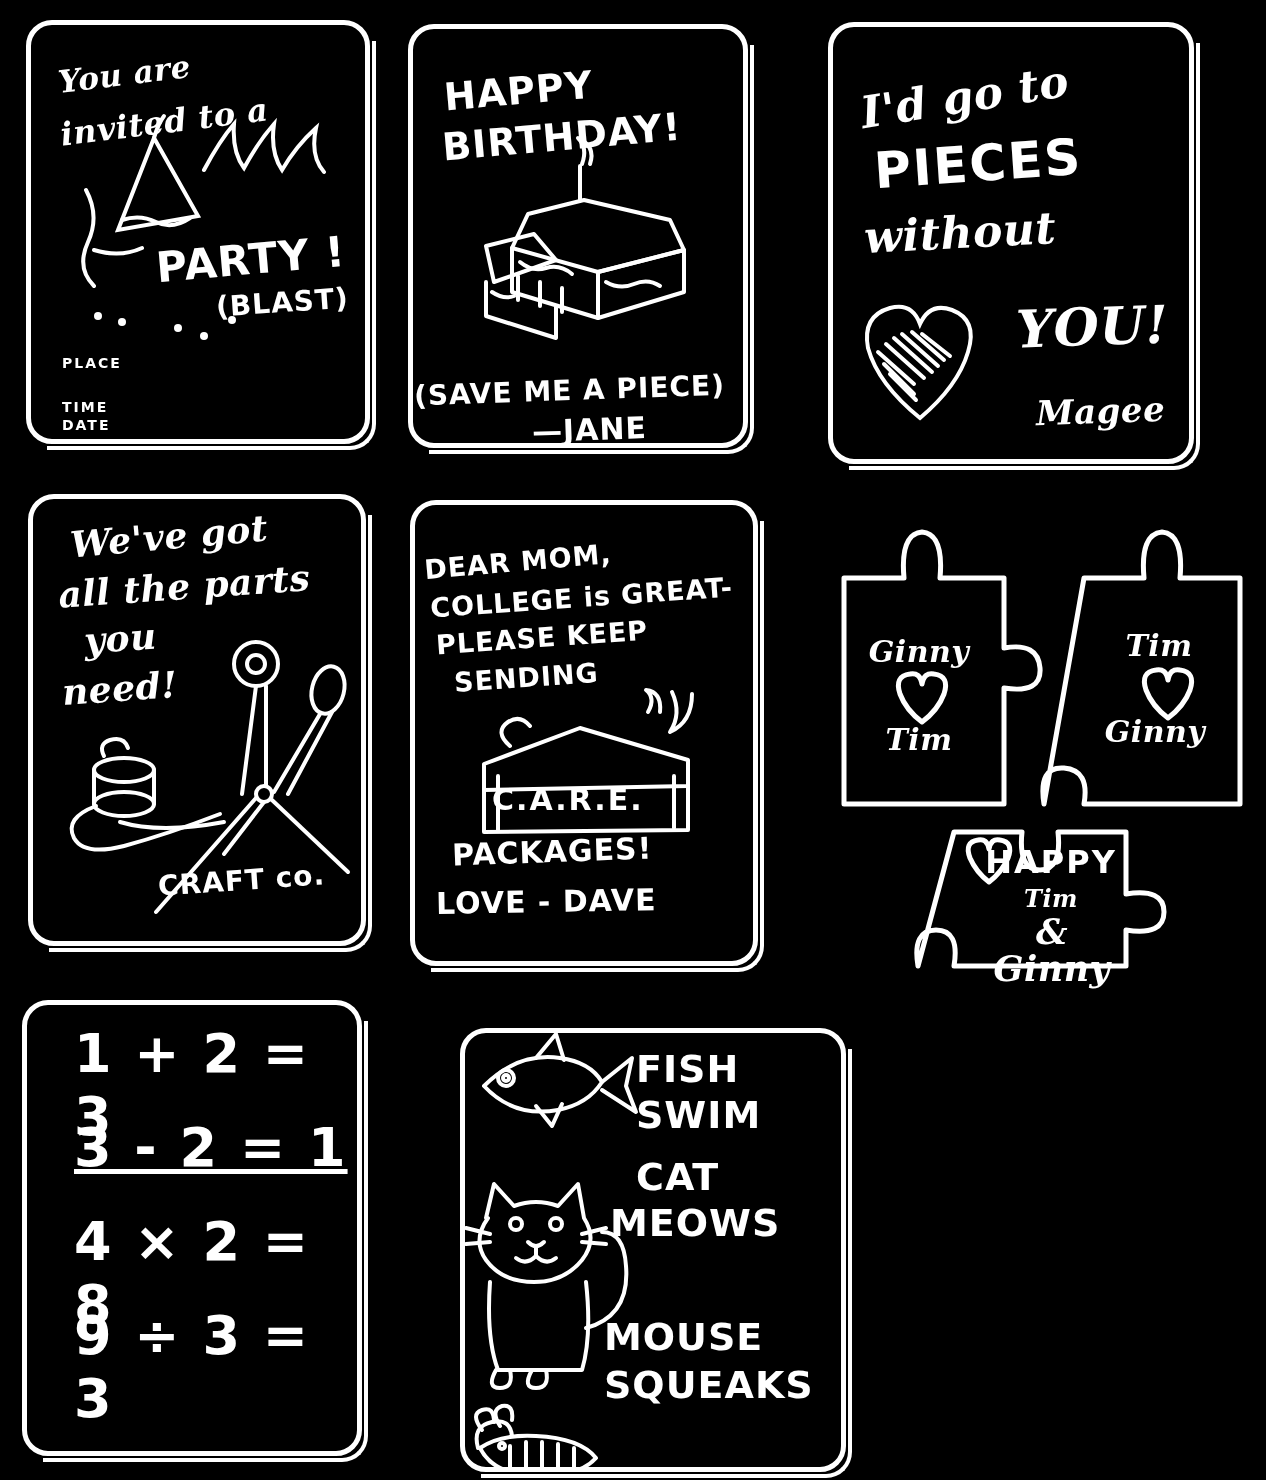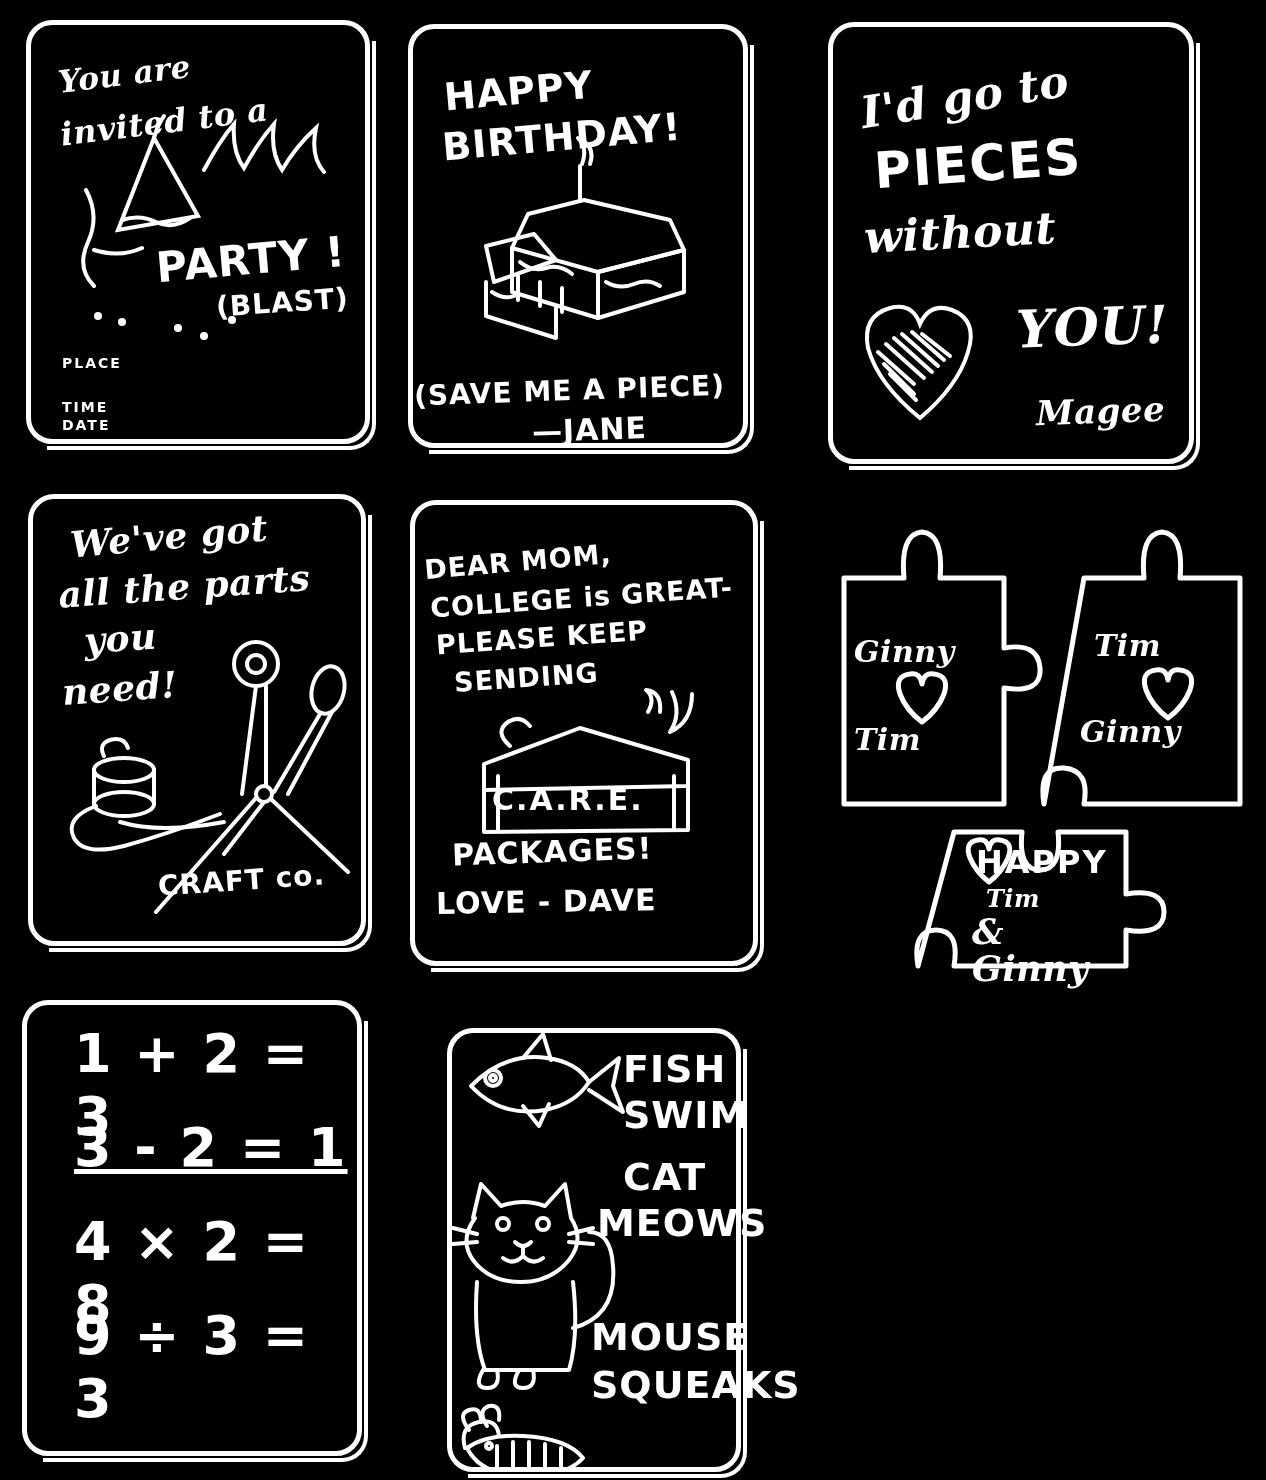--- a/index.html
+++ b/index.html
@@ -102,32 +102,32 @@
 
   
   #card-math { left: 22px; top: 1000px; width: 340px; height: 456px; }
   #card-math .row { left: 52px; font-size: 54px; font-weight: bold; letter-spacing: 2px; font-family: "DejaVu Sans", sans-serif; }
   #card-math .r1 { top: 22px; }
   #card-math .r2 { top: 116px; text-decoration: underline; }
   #card-math .r3 { top: 210px; }
   #card-math .r4 { top: 304px; }
 
   
-  #card-animals { left: 447px; top: 1028px; width: 294px; height: 444px; }
+  #card-animals { left: 460px; top: 1028px; width: 386px; height: 444px; }
   #card-animals .w { left: 176px; font-size: 38px; font-weight: bold; letter-spacing: 1px; }
   #card-animals .w1 { top: 22px; }
   #card-animals .w2 { top: 68px; }
   #card-animals .w3 { top: 130px; }
   #card-animals .w4 { top: 176px; left: 150px; }
   #card-animals .w5 { top: 290px; left: 144px; }
   #card-animals .w6 { top: 338px; left: 112px; margin-left: 32px; }
 
   
   #puzzle-group { left: 826px; top: 514px; width: 430px; height: 470px; }
-  .puz-label { position: absolute; }
+  .puz-label { position: absolute; text-align: center; }
   #puzzle-group .pl1 { left: 28px; top: 122px; width: 130px; font-size: 30px; }
   #puzzle-group .pl1b { left: 28px; top: 210px; width: 130px; font-size: 30px; }
   #puzzle-group .pl2 { left: 268px; top: 116px; width: 130px; font-size: 30px; }
   #puzzle-group .pl2b { left: 254px; top: 202px; width: 150px; font-size: 30px; }
   #puzzle-group .pl3 { left: 150px; top: 332px; width: 150px; font-size: 32px; letter-spacing: 2px; }
   #puzzle-group .pl3b { left: 160px; top: 372px; width: 130px; font-size: 24px; }
   #puzzle-group .pl3c { left: 146px; top: 400px; width: 160px; font-size: 35px; }
 </style>
 </head>
 <body>

